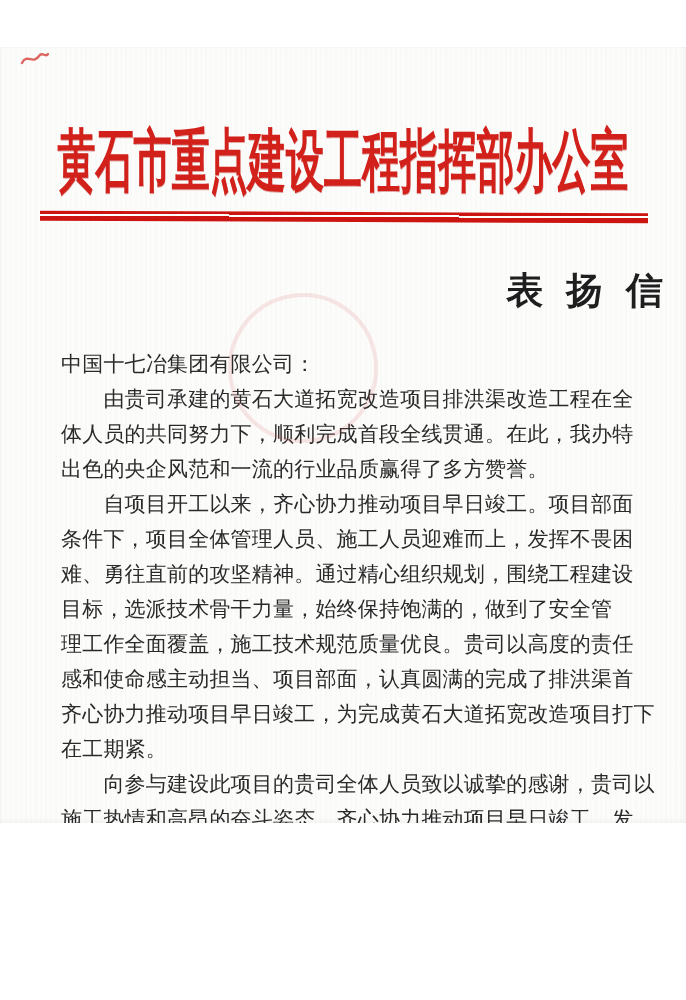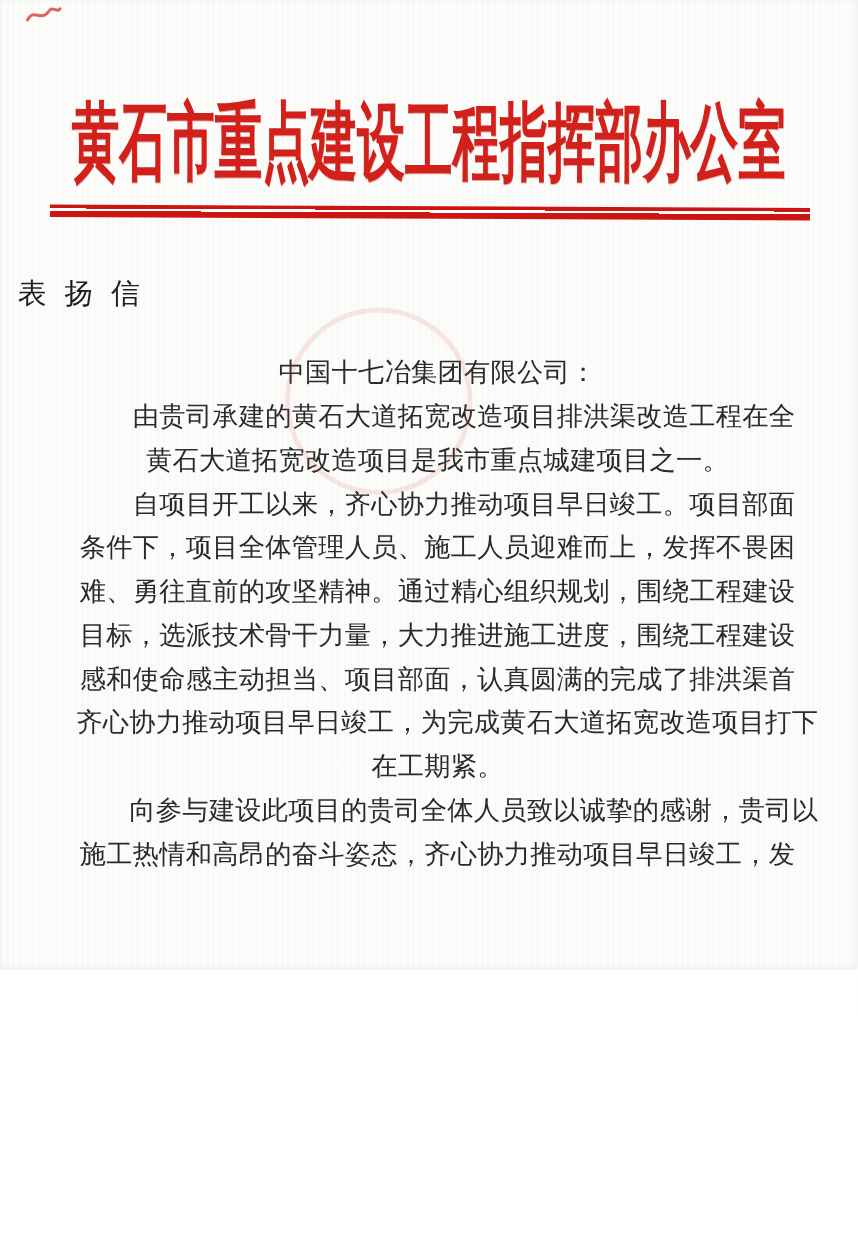--- a/index.html
+++ b/index.html
@@ -9,20 +9,21 @@
   }
   .page {
     position: relative;
     width: 686px;
     height: 776px;
     background: #fcfcfb;
     background-image: repeating-linear-gradient(90deg, rgba(0,0,0,0.012) 0 2px, rgba(255,255,255,0) 2px 5px);
     box-shadow: inset -2px -2px 5px rgba(0,0,0,0.045), inset 1px 1px 3px rgba(0,0,0,0.02);
     overflow: hidden;
     font-family: "Liberation Serif", serif;
+    margin-top: 47px;
   }
   
   .pen-mark {
     position: absolute;
     left: 20px;
     top: 2px;
     opacity: 0.75;
   }
   
   .stamp-arc {
@@ -58,39 +59,38 @@
     margin: 11px 38px 0 40px;
     height: 10px;
     background: linear-gradient(to bottom,
       var(--rule-red, #cc1511) 0px, var(--rule-red, #cc1511) 3px,
       #ffffff 3px, #ffffff 5px,
       var(--rule-red, #cc1511) 5px, var(--rule-red, #cc1511) 10px);
     transform: rotate(0.25deg);
   }
   .doc-title {
     margin: 44px 0 0 0;
-    text-align: left;
-    font-size: 23px;
-    font-weight: normal;
+    text-align: right;
+    font-size: 37px;
+    font-weight: bold;
     color: #1e1e1e;
     letter-spacing: 0.62em;
     padding-left: 0.62em; 
     font-family: "Liberation Serif", serif;
   }
   .body-text {
     margin: 31px 0 0 61px;
     width: 578px;
     color: var(--text-color, #2a2a2a);
     font-size: 21px;
     line-height: 35px;
   }
   .line {
     white-space: nowrap;
     letter-spacing: 0.2px;
-    text-align: center;
   }
   .rule-bottom {
     position: absolute;
     left: 50px;
     top: 914px;
     width: 583px;
     height: 8px;
     background: linear-gradient(to bottom,
       var(--rule-red, #cc1511) 0px, var(--rule-red, #cc1511) 2px,
       #ffffff 2px, #ffffff 3.5px,
@@ -124,25 +124,27 @@
     <span class="letterhead-text">黄石市重点建设工程指挥部办公室</span>
   </div>
 
   <div class="rule-top"></div>
 
   <h1 class="doc-title">表扬信</h1>
 
   <div class="body-text">
     <div class="line">中国十七冶集团有限公司：</div>
     <div class="line">　　由贵司承建的黄石大道拓宽改造项目排洪渠改造工程在全</div>
-    <div class="line">黄石大道拓宽改造项目是我市重点城建项目之一。</div>
+    <div class="line">体人员的共同努力下，顺利完成首段全线贯通。在此，我办特</div>
+    <div class="line">出色的央企风范和一流的行业品质赢得了多方赞誉。</div>
     <div class="line">　　自项目开工以来，齐心协力推动项目早日竣工。项目部面</div>
     <div class="line">条件下，项目全体管理人员、施工人员迎难而上，发挥不畏困</div>
     <div class="line">难、勇往直前的攻坚精神。通过精心组织规划，围绕工程建设</div>
-    <div class="line">目标，选派技术骨干力量，大力推进施工进度，围绕工程建设</div>
+    <div class="line">目标，选派技术骨干力量，始终保持饱满的，做到了安全管</div>
+    <div class="line">理工作全面覆盖，施工技术规范质量优良。贵司以高度的责任</div>
     <div class="line">感和使命感主动担当、项目部面，认真圆满的完成了排洪渠首</div>
     <div class="line">齐心协力推动项目早日竣工，为完成黄石大道拓宽改造项目打下</div>
     <div class="line">在工期紧。</div>
     <div class="line">　　向参与建设此项目的贵司全体人员致以诚挚的感谢，贵司以</div>
     <div class="line">施工热情和高昂的奋斗姿态，齐心协力推动项目早日竣工，发</div>
   </div>
 
   <div class="rule-bottom"></div>
 
   <div class="page-number">- 1 -</div>

